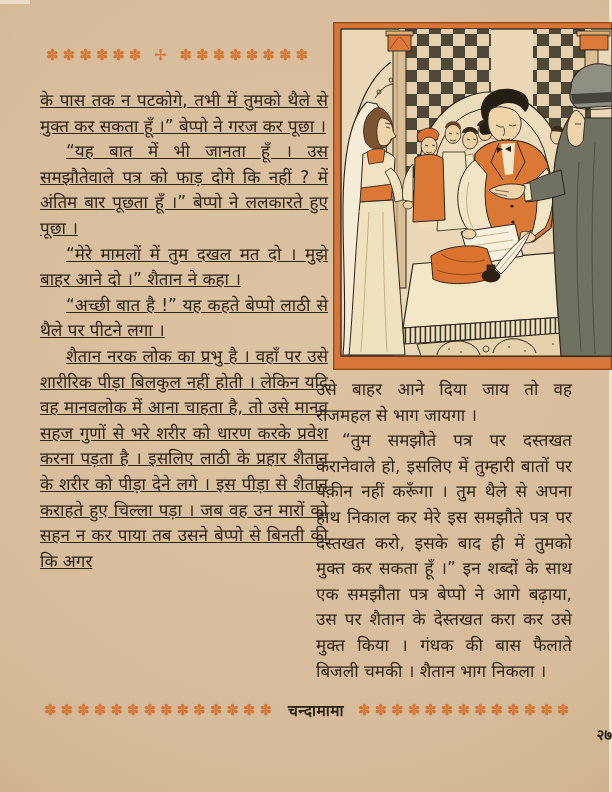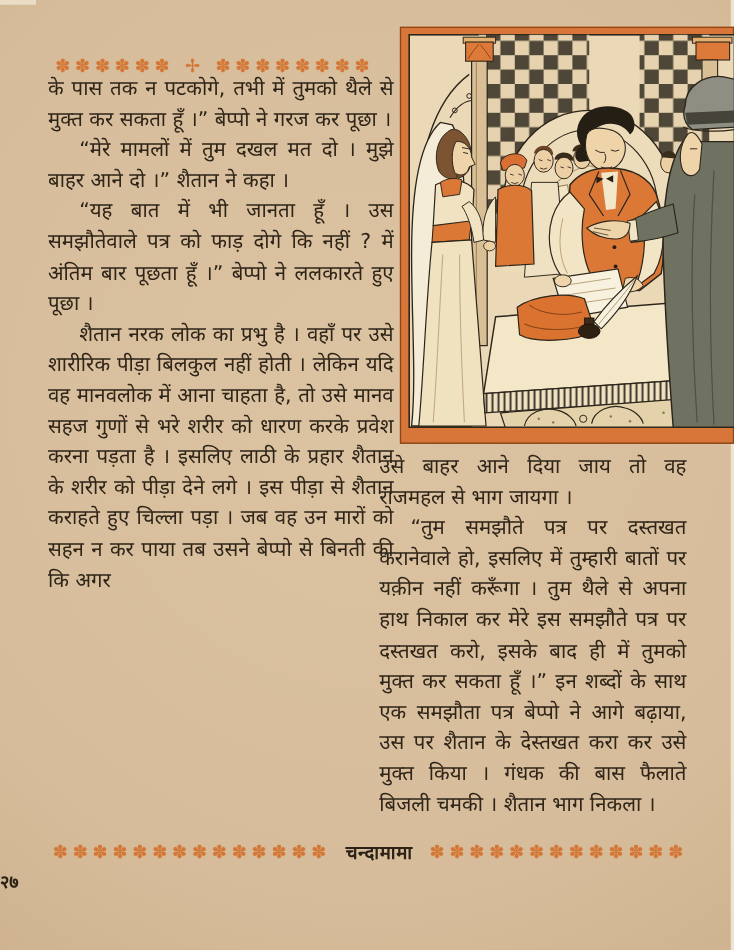--- a/index.html
+++ b/index.html
@@ -17,33 +17,33 @@
     white-space:nowrap;overflow:hidden;opacity:.92;text-shadow:0 0 1px rgba(212,114,46,.55);
   }
   .ornament-top{left:46px;top:46px;width:274px;}
   .illustration{position:absolute;left:333px;top:22px;width:279px;height:348px;}
   .col{position:absolute;text-align:justify;}
   .col p{
     margin:0;font-size:17px;line-height:25.6px;font-weight:500;
     color:#2e2418;text-align:justify;
   }
   .col p.indent{text-indent:26px;}
-  .col-left{left:40px;top:62px;width:288px;}
+  .col-left{left:40px;top:88px;width:288px;text-decoration:underline;}
   .col-right{left:316px;top:377px;width:256px;}
   .footer-row{
     position:absolute;left:44px;top:699px;width:544px;
     display:flex;align-items:center;
   }
   .footer-row .ornament{position:static;flex:1;}
   .pub-title{
     flex:0 0 auto;margin:0 14px;font-size:15.5px;font-weight:bold;color:#2b2115;
     letter-spacing:.5px;white-space:nowrap;
   }
   .page-number{
-    position:absolute;left:0;top:724px;width:612px;text-align:left;
+    position:absolute;left:0;top:724px;width:612px;text-align:right;
     font-size:15px;font-weight:bold;color:#2b2115;
   }
 </style>
 </head>
 <body>
 
 <div class="page">
 
   <div class="scan-corner"></div>
   <div class="scan-edge"></div>
@@ -200,22 +200,23 @@
         <path d="M242,102 l6,0" stroke="#2c251b" stroke-width="0.8"></path>
         <path d="M238,66 C 238,50 254,40 270,42 L 279,44 L 279,84 L 244,86 C 236,80 236,72 238,66 Z" fill="#8f8e82" stroke="#2c251b" stroke-width="1.1"></path>
         <path d="M238,72 L279,70 L279,80 L240,82 Z" fill="#46443a"></path>
         <path d="M236,84 C 248,88 266,88 279,86" fill="none" stroke="#2c251b" stroke-width="1"></path>
       </g>
     </svg>
   </div>
 
   <div class="col col-left">
     <p>के पास तक न पटकोगे, तभी में तुमको थैले से मुक्त कर सकता हूँ ।” बेप्पो ने गरज कर पूछा ।</p>
+    <p class="indent">“यह बात में भी जानता हूँ । उस समझौतेवाले पत्र को फाड़ दोगे कि नहीं ? में अंतिम बार पूछता हूँ ।” बेप्पो ने ललकारते हुए पूछा ।</p>
     <p class="indent">“मेरे मामलों में तुम दखल मत दो । मुझे बाहर आने दो ।” शैतान ने कहा ।</p>
-    <p class="indent">“यह बात में भी जानता हूँ । उस समझौतेवाले पत्र को फाड़ दोगे कि नहीं ? में अंतिम बार पूछता हूँ ।” बेप्पो ने ललकारते हुए पूछा ।</p>
+    <p class="indent">“अच्छी बात है !” यह कहते बेप्पो लाठी से थैले पर पीटने लगा ।</p>
     <p class="indent">शैतान नरक लोक का प्रभु है । वहाँ पर उसे शारीरिक पीड़ा बिलकुल नहीं होती । लेकिन यदि वह मानवलोक में आना चाहता है, तो उसे मानव सहज गुणों से भरे शरीर को धारण करके प्रवेश करना पड़ता है । इसलिए लाठी के प्रहार शैतान के शरीर को पीड़ा देने लगे । इस पीड़ा से शैतान कराहते हुए चिल्ला पड़ा । जब वह उन मारों को सहन न कर पाया तब उसने बेप्पो से बिनती की कि अगर</p>
   </div>
 
   <div class="col col-right">
     <p>उसे बाहर आने दिया जाय तो वह राजमहल से भाग जायगा ।</p>
     <p class="indent">“तुम समझौते पत्र पर दस्तखत करानेवाले हो, इसलिए में तुम्हारी बातों पर यक़ीन नहीं करूँगा । तुम थैले से अपना हाथ निकाल कर मेरे इस समझौते पत्र पर दस्तखत करो, इसके बाद ही में तुमको मुक्त कर सकता हूँ ।” इन शब्दों के साथ एक समझौता पत्र बेप्पो ने आगे बढ़ाया, उस पर शैतान के देस्तखत करा कर उसे मुक्त किया । गंधक की बास फैलाते बिजली चमकी । शैतान भाग निकला ।</p>
   </div>
 
   <div class="footer-row">
     <div class="ornament">✽✽✽✽✽✽✽✽✽✽✽✽✽✽</div>

